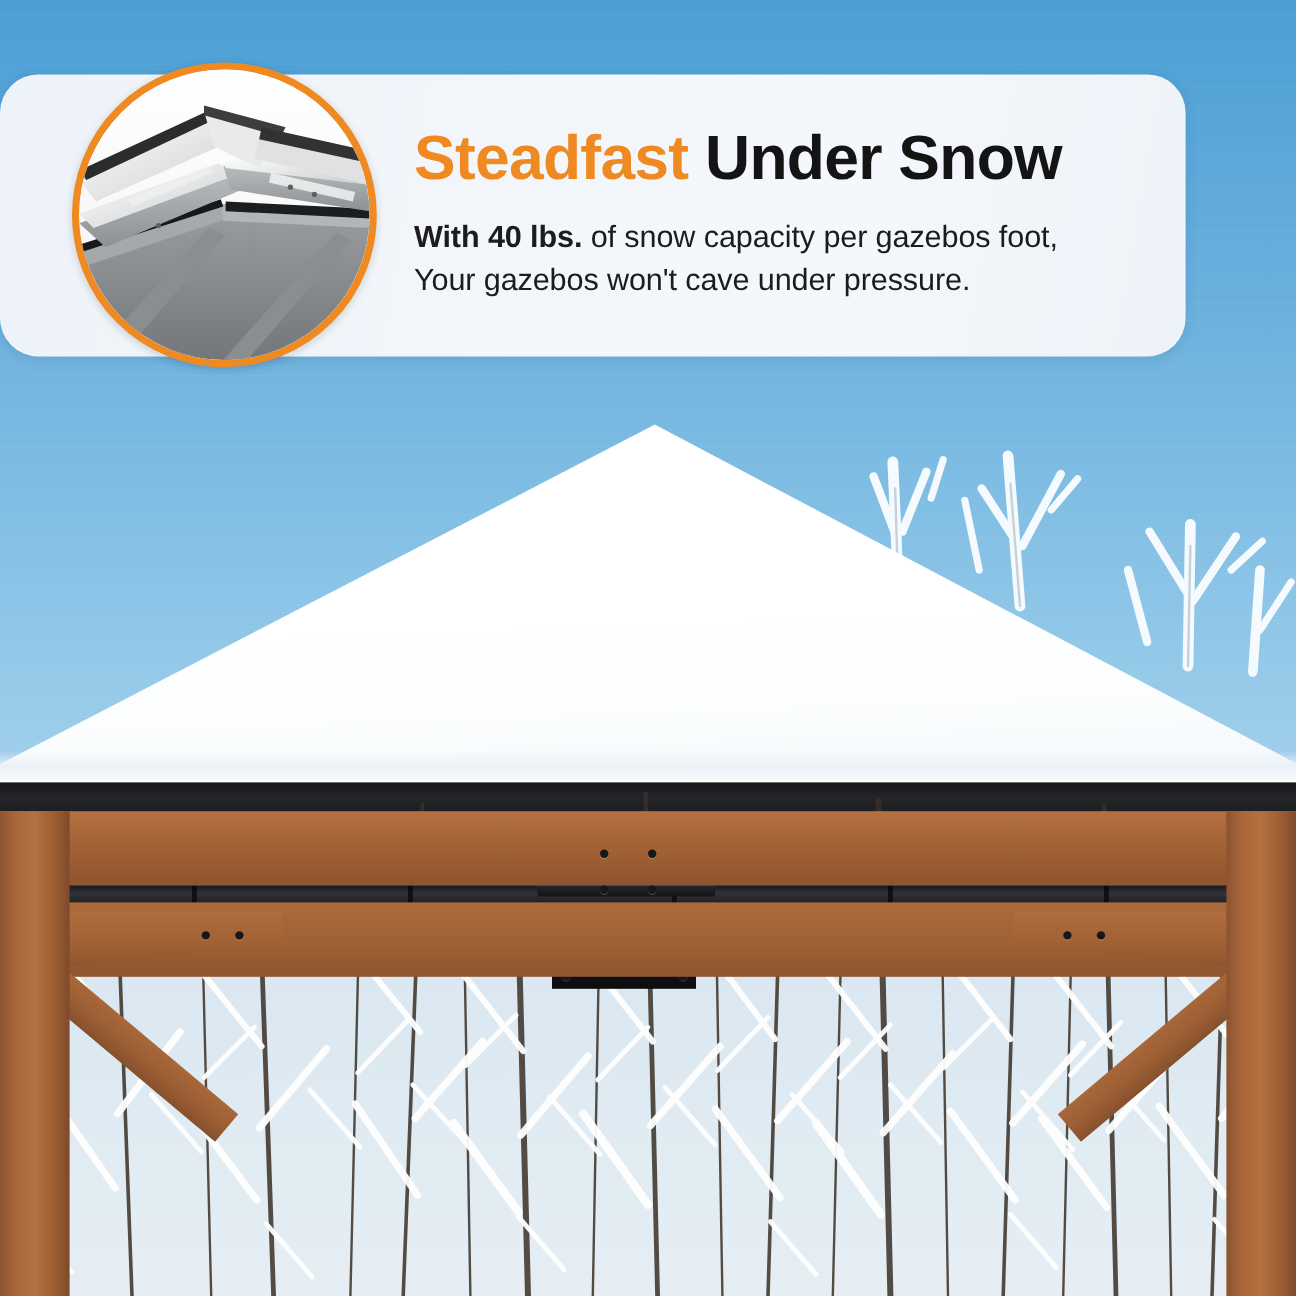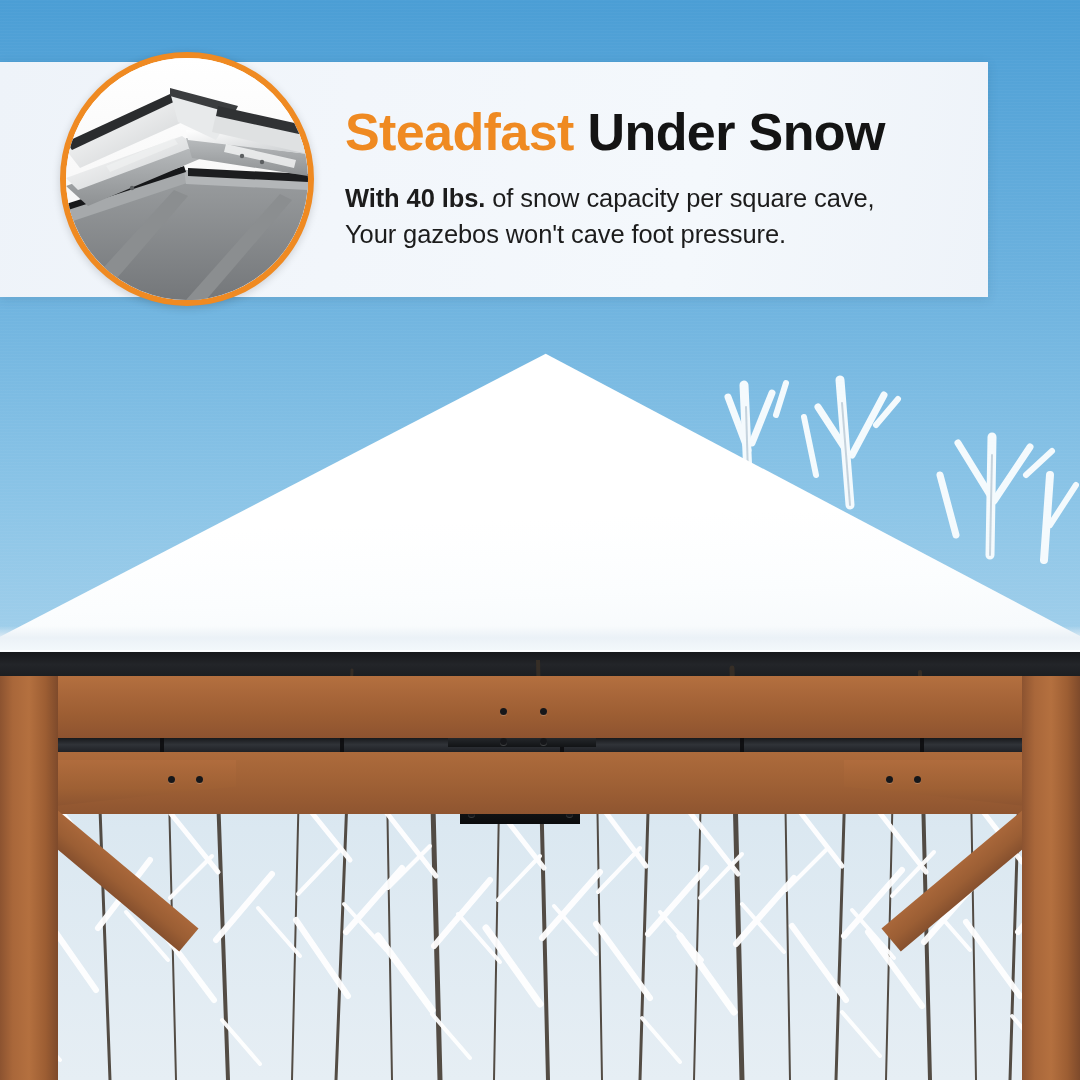--- a/index.html
+++ b/index.html
@@ -103,20 +103,21 @@
     position:absolute;left:448px;top:735px;width:148px;height:12px;
     background:linear-gradient(180deg,#2a2d31,#121416);
   }
   .bolt{position:absolute;width:7px;height:7px;border-radius:50%;background:#16171a;box-shadow:0 1px 0 rgba(255,255,255,.18);}
 
   
   .banner{
     position:absolute;left:0px;top:62px;width:988px;height:235px;
     background:linear-gradient(100deg,#eef3f9 0%,#f2f6fb 35%,#f4f8fc 70%,#eef3f9 100%);
     box-shadow:0 2px 10px rgba(20,60,90,.13);
+    border-radius:32px;
   }
   .banner-inner{position:absolute;left:345px;top:0;width:620px;height:235px;}
   .headline{
     position:absolute;left:0;top:44px;
     font-size:52px;font-weight:700;letter-spacing:-.6px;color:#141414;
     white-space:nowrap;line-height:1;
   }
   .headline .accent{color:#ef8a22;}
   .sub{
     position:absolute;left:0;top:118px;width:615px;
@@ -309,21 +310,21 @@
   <div class="bolt" style="left:540px;top:738px"></div>
 
   <div class="brace brace-l wood-grain"></div>
   <div class="brace brace-r wood-grain"></div>
   <div class="post post-l wood-grain"></div>
   <div class="post post-r wood-grain"></div>
 
   <div class="banner">
     <div class="banner-inner">
       <div class="headline"><span class="accent">Steadfast</span><span> Under Snow</span></div>
-      <div class="sub"><b>With 40 lbs.</b><span> of snow capacity per square cave,</span><br><span>Your gazebos won't cave foot pressure.</span></div>
+      <div class="sub"><b>With 40 lbs.</b><span> of snow capacity per gazebos foot,</span><br><span>Your gazebos won't cave under pressure.</span></div>
     </div>
   </div>
 
   <div class="badge">
     <svg width="242" height="242" viewBox="0 0 242 242">
       <defs>
         <linearGradient id="gLight" x1="0" y1="0" x2="1" y2="1">
           <stop offset="0" stop-color="#ffffff"></stop>
             <stop offset="1" stop-color="#c9ccce"></stop>
         </linearGradient>

